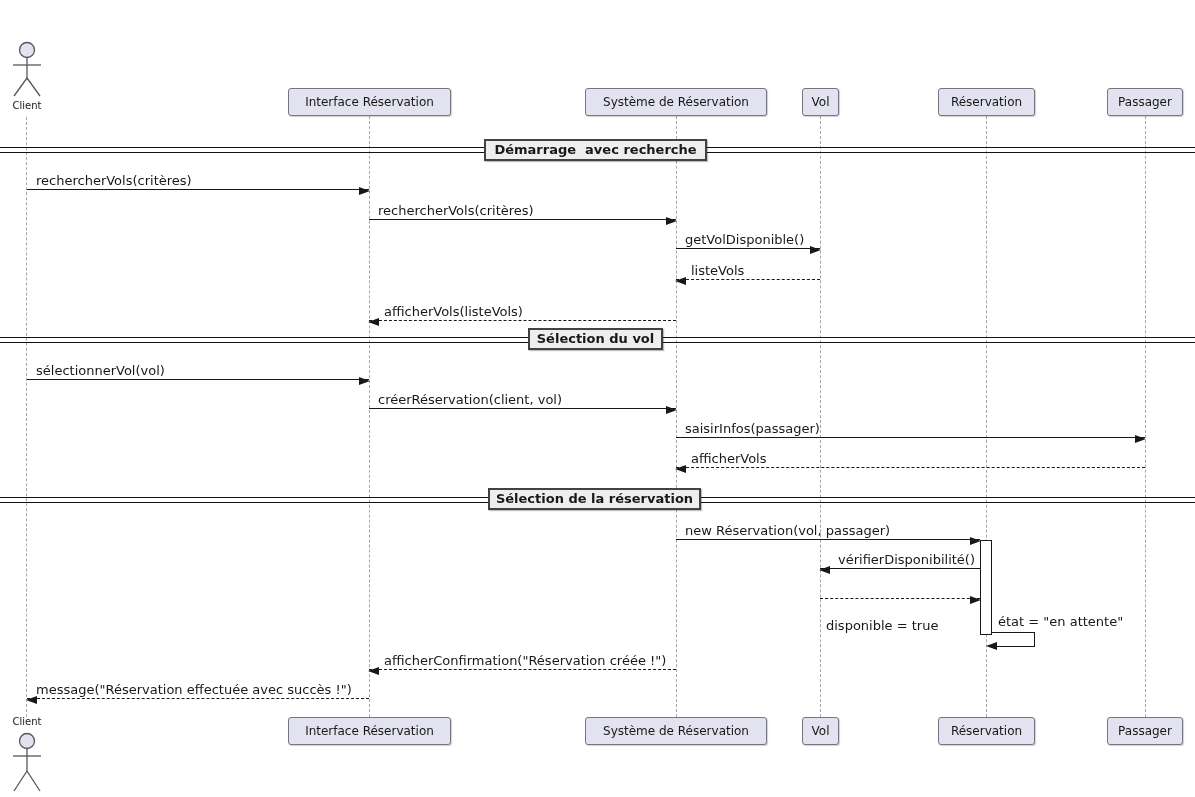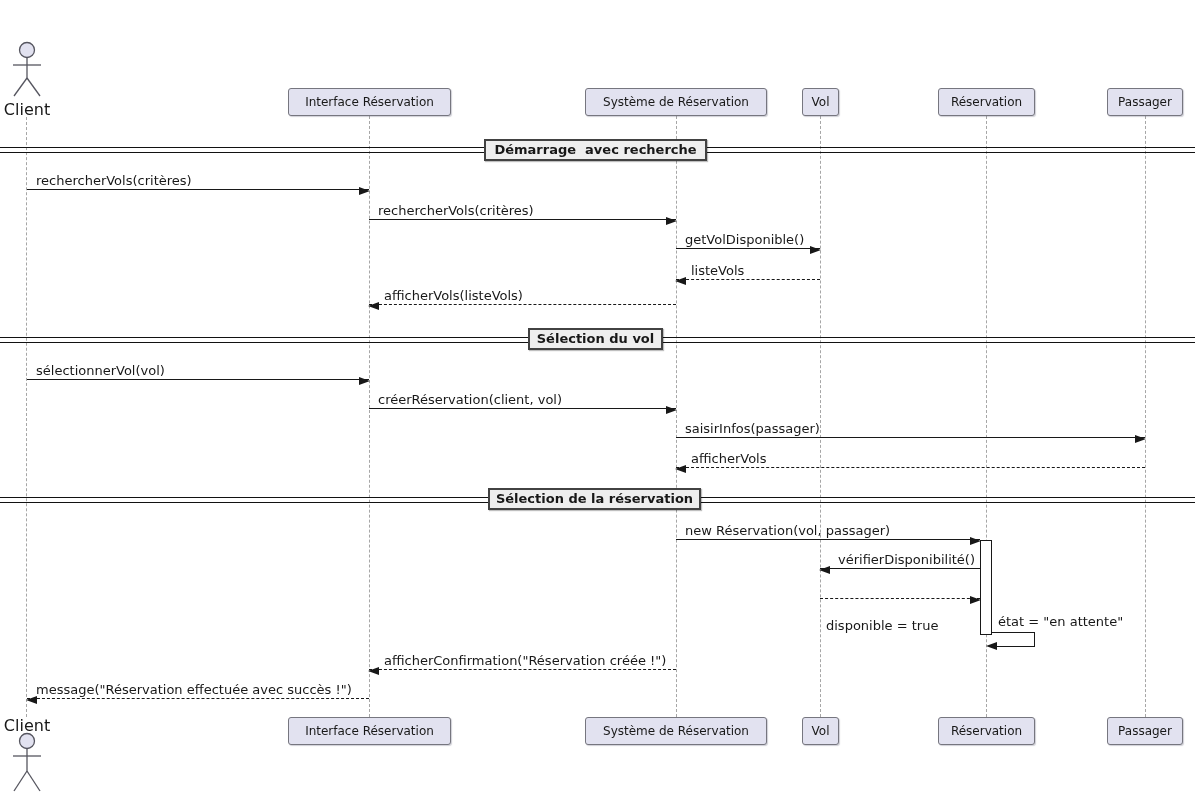--- a/index.html
+++ b/index.html
@@ -11,21 +11,21 @@
   .title{left:0;top:14px;width:1190px;text-align:center;font-size:15px;font-weight:bold;}
   
   .lifeline{width:0;border-left:1px dashed #a6a6a6;top:116px;height:601px;}
   
   .pbox{
     height:26px;line-height:26px;text-align:center;font-size:12px;
     background:#E2E2F0;border:1px solid #76767f;border-radius:3px;
     box-shadow:1px 1px 1px rgba(120,120,140,.35);white-space:nowrap;
   }
   
-  .actor-label{width:54px;text-align:center;font-size:16px;}
+  .actor-label{width:54px;text-align:center;font-size:10px;}
   
   .divline{left:0;width:1195px;height:4px;border-top:1.5px solid #121212;border-bottom:1.5px solid #121212;}
   .divbox{
     background:#EEEEEE;border:2px solid #424242;box-sizing:border-box;
     text-align:center;font-size:13px;font-weight:bold;line-height:18px;height:22px;white-space:pre;
     box-shadow:1px 1px 1px rgba(0,0,0,.25);
   }
   
   .msg{height:15px;}
   .msg-label{position:absolute;left:0;right:0;top:-1px;font-size:13px;line-height:14px;white-space:nowrap;padding-left:9px;}
@@ -90,21 +90,21 @@
     <div class="msg-line"></div>
     <div class="arr r"></div>
   </div>
 
   <div class="abs msg" style="left:676px;top:265px;width:144px;">
     <div class="msg-label ret">listeVols</div>
     <div class="msg-line dashed"></div>
     <div class="arr l"></div>
   </div>
 
-  <div class="abs msg" style="left:369px;top:290px;width:307px;">
+  <div class="abs msg" style="left:369px;top:306px;width:307px;">
     <div class="msg-label ret">afficherVols(listeVols)</div>
     <div class="msg-line dashed"></div>
     <div class="arr l"></div>
   </div>
 
   <div class="abs divline" style="top:337px;"></div>
   <div class="abs divbox" style="left:528px;top:328px;width:135px;">Sélection du vol</div>
 
   <div class="abs msg" style="left:27px;top:365px;width:342px;">
     <div class="msg-label">sélectionnerVol(vol)</div>

